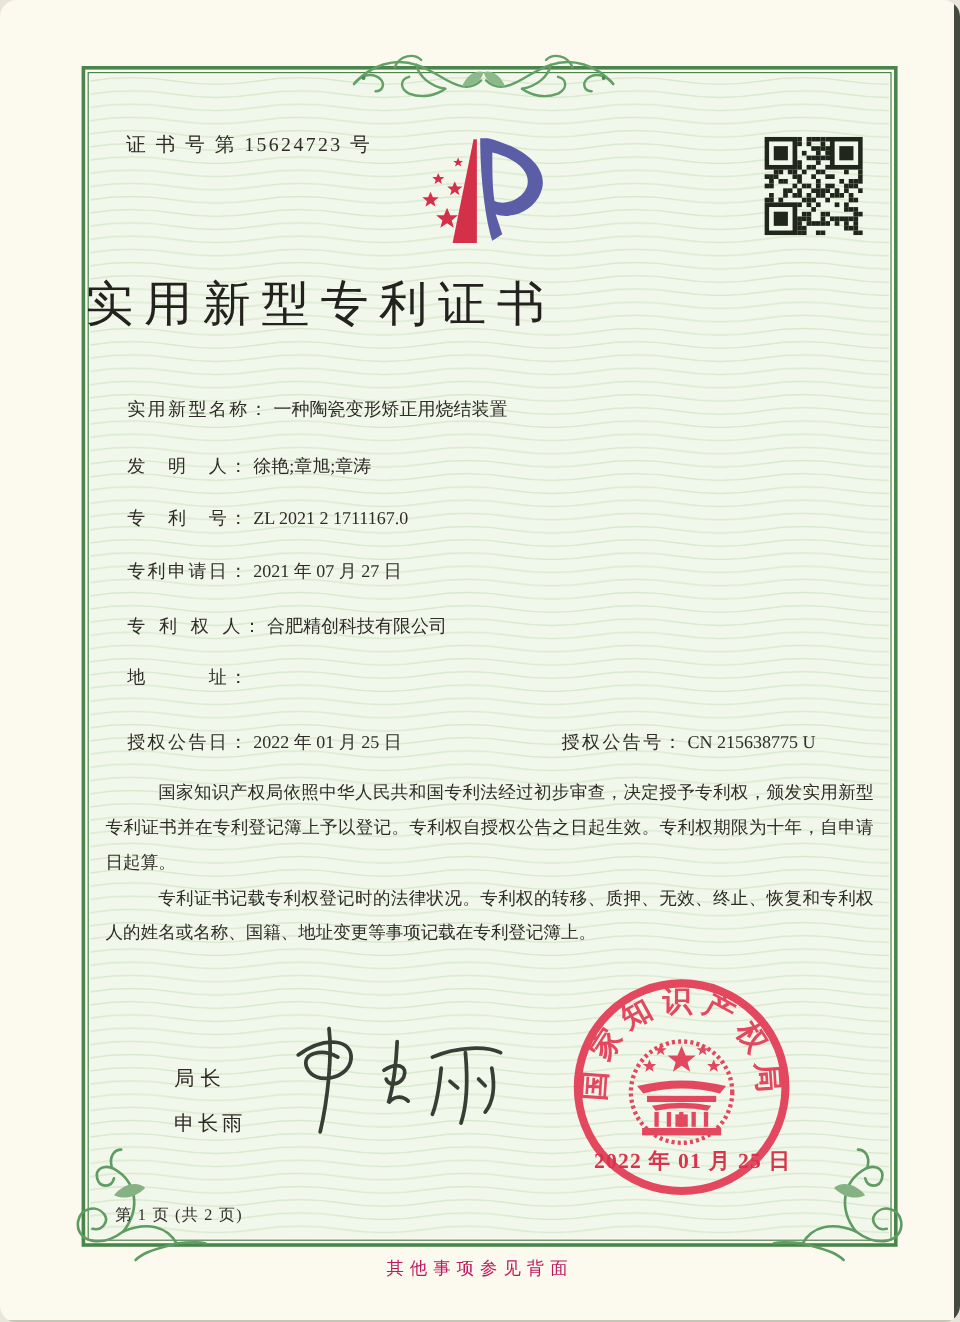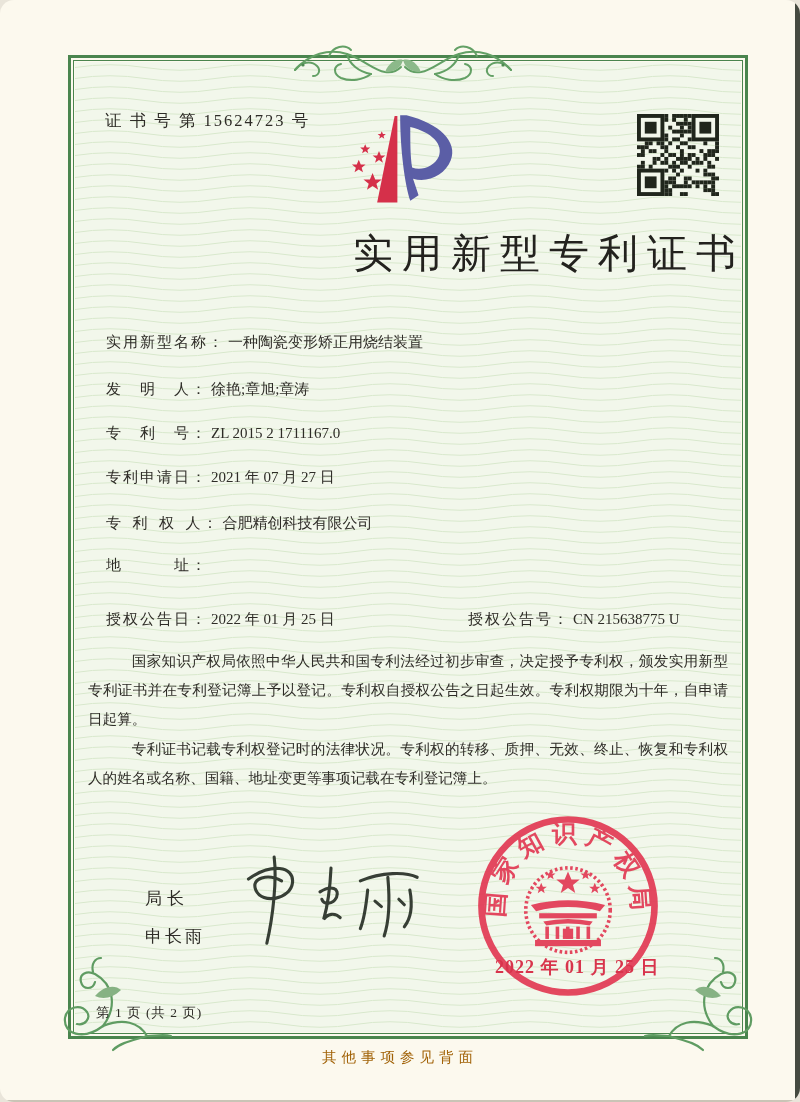--- a/index.html
+++ b/index.html
@@ -5,32 +5,32 @@
   html,body{margin:0;padding:0;background:#e9e5da;}
   .paper{position:relative;width:800px;height:1102px;background:#fcf9ee;overflow:hidden;
          font-family:"Liberation Serif","DejaVu Serif",serif;color:#2e2c27;border-radius:14px;}
   .scan-edge-right{position:absolute;right:0;top:0;width:5px;height:100%;background:#454a40;}
   .scan-edge-bottom{position:absolute;left:0;bottom:0;width:100%;height:2px;background:#c9c4b6;}
   .frame{position:absolute;left:68px;top:55px;width:674px;height:978px;border:3px solid #4a854e;box-sizing:content-box;}
   .frame::before{content:"";position:absolute;inset:2px;border:1px solid #4a854e;pointer-events:none;}
   .guilloche{position:absolute;inset:4px;width:calc(100% - 8px);height:calc(100% - 8px);}
   .abs{position:absolute;}
   .cert-no{left:34px;top:52px;font-size:16.5px;letter-spacing:2px;white-space:nowrap;}
-  .doc-title{left:0;right:0;top:168px;text-align:right;font-size:40px;letter-spacing:9px;white-space:nowrap;color:#23221e;}
+  .doc-title{left:0;right:0;top:168px;text-align:left;font-size:40px;letter-spacing:9px;white-space:nowrap;color:#23221e;}
   .frow{position:absolute;left:35px;display:flex;font-size:15px;line-height:22px;}
   .f-label{flex:none;min-width:99px;letter-spacing:2px;white-space:nowrap;}
   .f-value{margin-left:3px;white-space:nowrap;}
   .f-value.wrap{white-space:normal;width:505px;}
   .grant-pair2{position:absolute;left:362px;top:0;display:flex;}
   .paras{position:absolute;left:16px;top:588px;width:642px;font-size:14.6px;line-height:29px;text-align:justify;}
   .paras p{margin:1px;text-indent:3em;}
   .officer{left:45px;font-size:17px;letter-spacing:5px;white-space:nowrap;margin-left:29px;}
   .seal-date{left:424px;top:897px;font-size:18px;font-weight:bold;color:#d8344c;letter-spacing:1px;white-space:nowrap;}
   .page-no{left:0;right:0;top:946px;text-align:left;font-size:13.5px;letter-spacing:1px;margin-left:25px;}
-  .back-note{left:0;right:0;top:1048px;text-align:center;font-size:14.5px;letter-spacing:5px;color:#a16207;}
+  .back-note{left:0;right:0;top:1048px;text-align:center;font-size:14.5px;letter-spacing:5px;color:#be185d;}
   svg{display:block;}
 </style>
 </head>
 <body>
 
 <div class="paper">
 
   <div class="frame">
     <svg class="guilloche" xmlns="http://www.w3.org/2000/svg" preserveAspectRatio="none">
       <defs>
@@ -257,21 +257,21 @@
     <div class="frow" style="top:320px">
       <span class="f-label">发　明　人：</span>
       <span class="f-value">徐艳;章旭;章涛</span>
     </div>
     <div class="frow" style="top:273px">
       <span class="f-label">实用新型名称：</span>
       <span class="f-value">一种陶瓷变形矫正用烧结装置</span>
     </div>
     <div class="frow" style="top:364px">
       <span class="f-label">专　利　号：</span>
-      <span class="f-value">ZL 2015 2 1711167.0</span>
+      <span class="f-value">ZL 2021 2 1711167.0</span>
     </div>
     <div class="frow" style="top:408px">
       <span class="f-label">专利申请日：</span>
       <span class="f-value">2021 年 07 月 27 日</span>
     </div>
     <div class="frow" style="top:454px">
       <span class="f-label">专 利 权 人：</span>
       <span class="f-value">合肥精创科技有限公司</span>
     </div>
     <div class="frow" style="top:496px">

